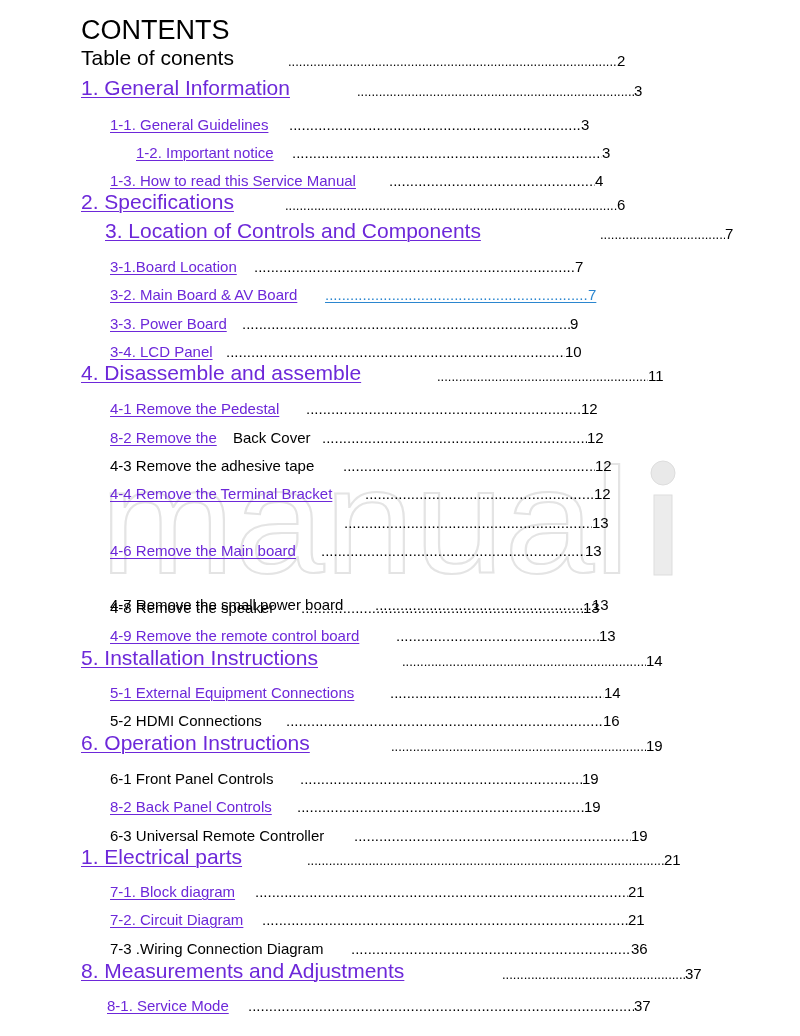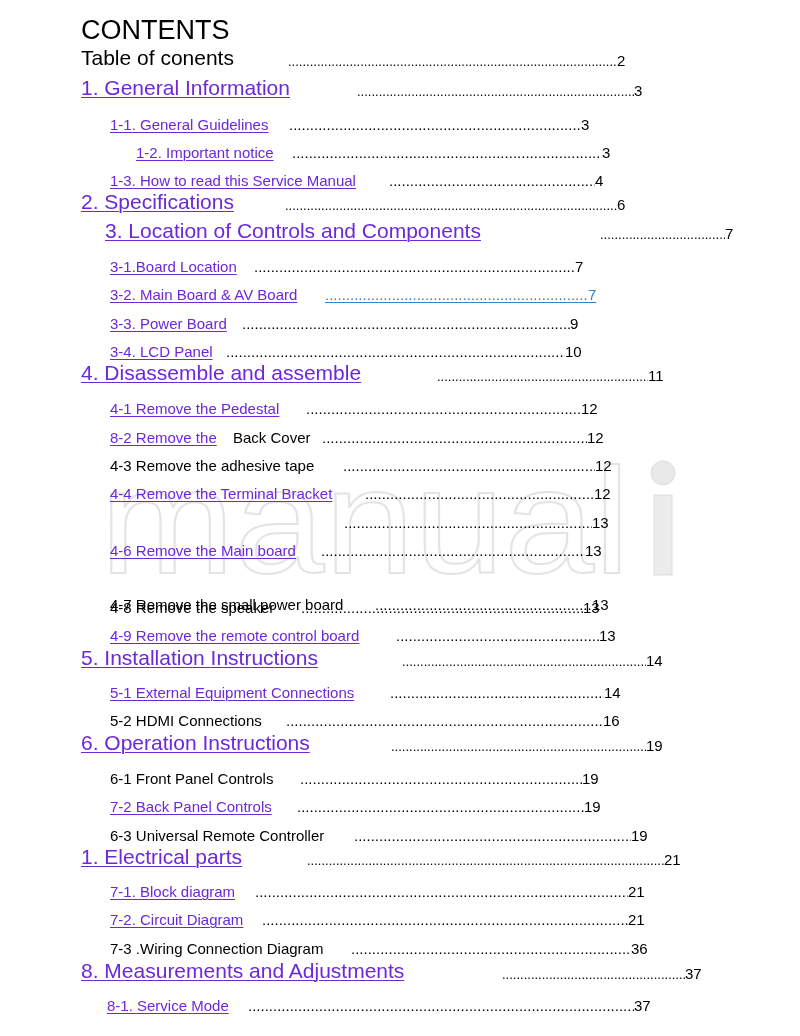--- a/index.html
+++ b/index.html
@@ -159,21 +159,21 @@
       <span class="lbl link">6. Operation Instructions</span>
       <span class="dots" style="left: 310px; width: 255px;">........................................................................................................................................................................................................</span>
       <span class="pg" style="left: 565px;">19</span>
     </div>
     <div class="row lvl2" style="left: 110px; top: 764px; width: 502px;">
       <span class="lbl plain">6-1 Front Panel Controls</span>
       <span class="dots" style="left: 190px; width: 282px;">........................................................................................................................................................................................................</span>
       <span class="pg" style="left: 472px;">19</span>
     </div>
     <div class="row lvl2" style="left: 110px; top: 792px; width: 504px;">
-      <span class="lbl link">7-2 Back Panel Controls</span>
+      <span class="lbl link">8-2 Back Panel Controls</span>
       <span class="dots" style="left: 187px; width: 287px;">........................................................................................................................................................................................................</span>
       <span class="pg" style="left: 474px;">19</span>
     </div>
     <div class="row lvl2" style="left: 110px; top: 821px; width: 551px;">
       <span class="lbl plain">6-3 Universal Remote Controller</span>
       <span class="dots" style="left: 244px; width: 277px;">........................................................................................................................................................................................................</span>
       <span class="pg" style="left: 521px;">19</span>
     </div>
     <div class="row lvl1" style="left: 81px; top: 845px; width: 613px;">
       <span class="lbl link">1. Electrical parts</span>

